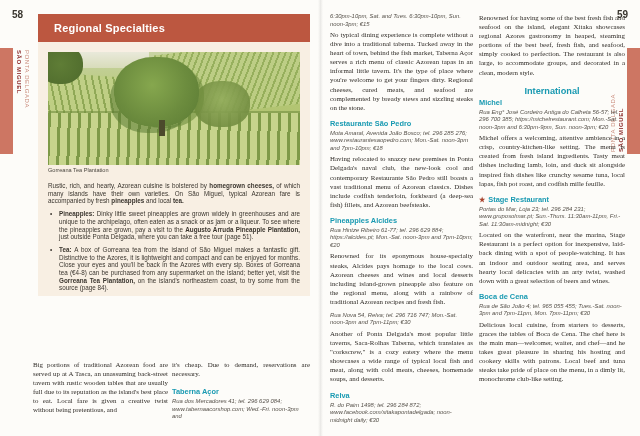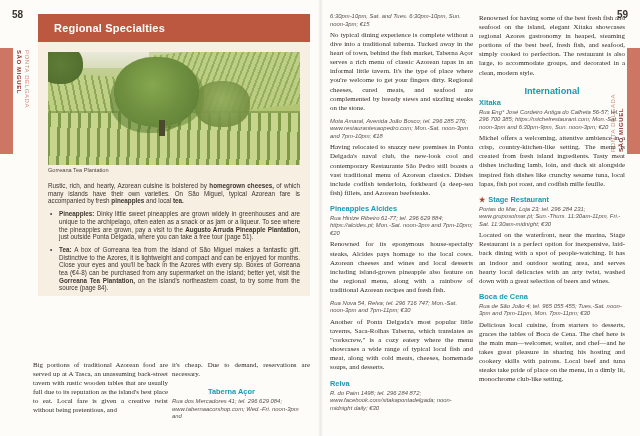--- a/index.html
+++ b/index.html
@@ -64,21 +64,21 @@
   
   .col{position:absolute;overflow:hidden;}
   .col p.body{margin:0 0 6px;font-family:"Liberation Serif",serif;font-size:6.9px;
               line-height:9.1px;text-align:justify;color:#2f2b27;}
   .col .info{margin:0 0 2px;font-size:5.9px;line-height:7.5px;font-style:italic;color:#56514a;}
   .col h4{margin:7px 0 2px;font-size:7.4px;color:#1a9ab2;font-weight:700;}
   .col h3{margin:9px 0 1px;font-size:9.2px;color:#1a9ab2;font-weight:700;text-align:center;}
   .star{color:#a8432d;margin-right:3px;font-size:7px;}
   .colA{left:33px;top:360px;width:135px;height:72px;}
   .colB{left:172px;top:360px;width:138px;height:72px;}
-  .colB h4{margin-top:9px;margin-left:36px;}
+  .colB h4{margin-top:9px;}
   .colC{left:330px;top:13px;width:143px;height:423px;}
   .colD{left:479px;top:13px;width:146px;height:423px;}
 </style>
 </head>
 <body>
 
 <div class="spread">
 
   <div class="pagenum pn-left">58</div>
   <div class="pagenum pn-right">59</div>
@@ -135,40 +135,41 @@
   <div class="col colB">
     <p class="body">it's cheap. Due to demand, reservations are necessary.</p>
     <h4>Taberna Açor</h4>
     <p class="info">Rua dos Mercadores 41; tel. 296 629 084; www.tabernaacorshop.com; Wed.-Fri. noon-3pm and</p>
   </div>
 
   <div class="col colC">
     <p class="info">6:30pm-10pm, Sat. and Tues. 6:30pm-10pm, Sun. noon-3pm; €15</p>
     <p class="body">No typical dining experience is complete without a dive into a traditional taberna. Tucked away in the heart of town, behind the fish market, Taberna Açor serves a rich menu of classic Azorean tapas in an informal little tavern. It's the type of place where you're welcome to get your fingers dirty. Regional cheeses, cured meats, and seafood are complemented by bready stews and sizzling steaks on the stone.</p>
 
+    <h4>Restaurante São Pedro</h4>
     <p class="info">Mota Amaral, Avenida João Bosco; tel. 296 285 276; www.restaurantesaopedro.com; Mon.-Sat. noon-3pm and 7pm-10pm; €18</p>
     <p class="body">Having relocated to snazzy new premises in Ponta Delgada's naval club, the new-look cool and contemporary Restaurante São Pedro still boasts a vast traditional menu of Azorean classics. Dishes include codfish tenderloin, forkbeard (a deep-sea fish) fillets, and Azorean beefsteaks.</p>
 
     <h4>Pineapples Alcides</h4>
     <p class="info">Rua Hintze Ribeiro 61-77; tel. 296 629 884; https://alcides.pt; Mon.-Sat. noon-3pm and 7pm-10pm; €20</p>
     <p class="body">Renowned for its eponymous house-specialty steaks, Alcides pays homage to the local cows. Azorean cheeses and wines and local desserts including island-grown pineapple also feature on the regional menu, along with a rainbow of traditional Azorean recipes and fresh fish.</p>
 
     <p class="info">Rua Nova 54, Relva; tel. 296 716 747; Mon.-Sat. noon-3pm and 7pm-11pm; €30</p>
     <p class="body">Another of Ponta Delgada's most popular little taverns, Saca-Rolhas Taberna, which translates as "corkscrew," is a cozy eatery where the menu showcases a wide range of typical local fish and meat, along with cold meats, cheeses, homemade soups, and desserts.</p>
 
     <h4>Relva</h4>
     <p class="info">R. do Paim 1498; tel. 296 284 872; www.facebook.com/xitakapontadelgada; noon-midnight daily; €30</p>
   </div>
 
   <div class="col colD">
     <p class="body">Renowned for having some of the best fresh fish and seafood on the island, elegant Xitaka showcases regional Azores gastronomy in heaped, steaming portions of the best beef, fresh fish, and seafood, simply cooked to perfection. The restaurant is also large, to accommodate groups, and decorated in a clean, modern style.</p>
 
     <h3>International</h3>
 
-    <h4 style="margin-top:2px;">Xitaka</h4>
+    <h4 style="margin-top:2px;">Michel</h4>
     <p class="info">Rua Eng° José Cordeiro Antiga do Calheta 56-57; tel. 296 700 385; https://michelrestaurant.com; Mon.-Sat. noon-3pm and 6:30pm-9pm, Sun. noon-3pm; €20</p>
     <p class="body">Michel offers a welcoming, attentive ambience in a crisp, country-kitchen-like setting. The menu is created from fresh island ingredients. Tasty meat dishes including lamb, loin, and duck sit alongside inspired fish dishes like crunchy sesame tuna, local lapas, fish pot roast, and codfish mille feuille.</p>
 
     <h4><span class="star">★</span><span>Stage Restaurant</span></h4>
     <p class="info">Portas do Mar, Loja 23; tel. 296 284 231; www.gruposolmar.pt; Sun.-Thurs. 11:30am-11pm, Fri.-Sat. 11:30am-midnight; €30</p>
     <p class="body">Located on the waterfront, near the marina, Stage Restaurant is a perfect option for inexpensive, laid-back dining with a spot of people-watching. It has an indoor and outdoor seating area, and serves hearty local delicacies with an arty twist, washed down with a great selection of beers and wines.</p>
 
     <h4>Boca de Cena</h4>
     <p class="info">Rua de São João 4; tel. 965 055 455; Tues.-Sat. noon-3pm and 7pm-11pm, Mon. 7pm-11pm; €30</p>
     <p class="body">Delicious local cuisine, from starters to desserts, graces the tables of Boca de Cena. The chef here is the main man—welcomer, waiter, and chef—and he takes great pleasure in sharing his hosting and cookery skills with patrons. Local beef and tuna steaks take pride of place on the menu, in a dimly lit, monochrome club-like setting.</p>

